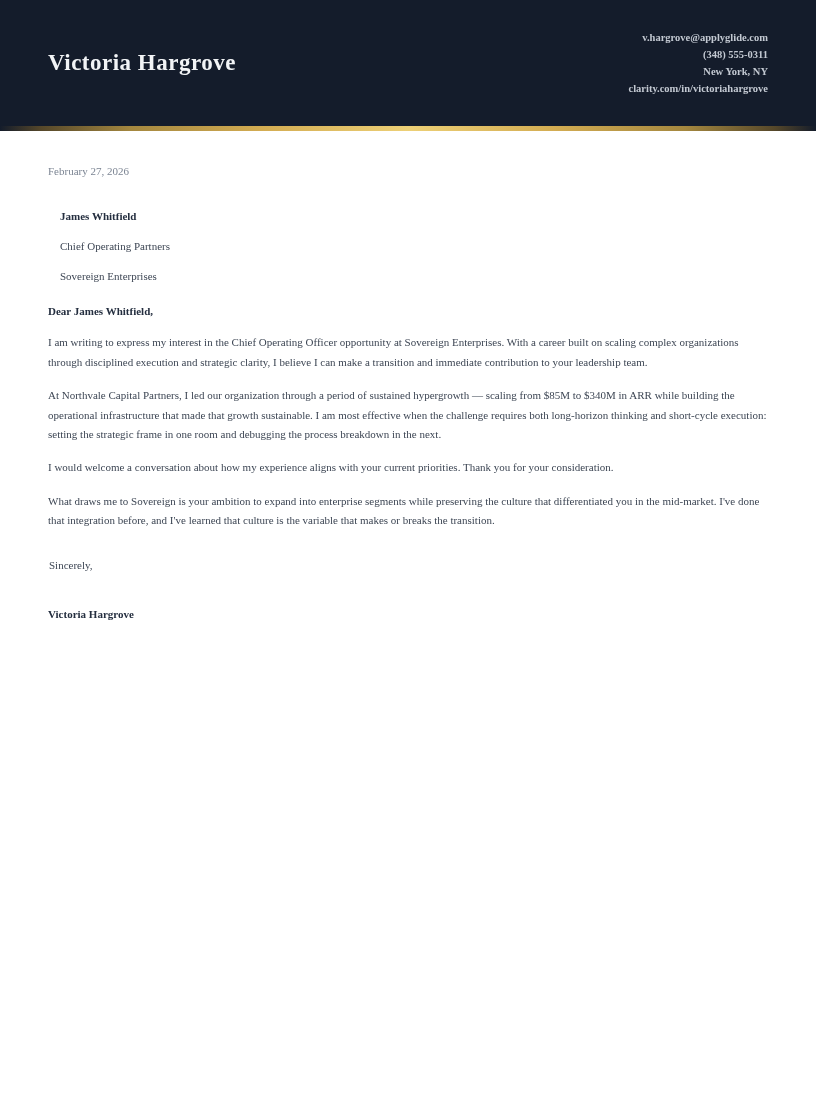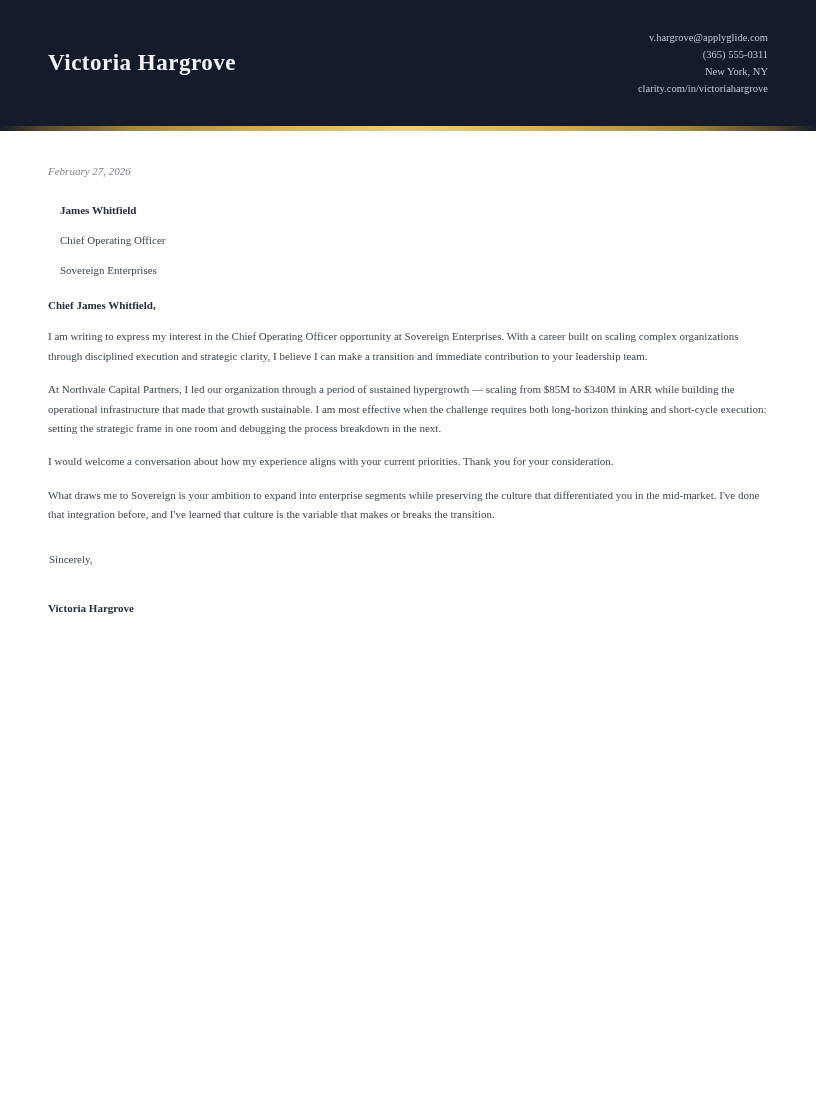--- a/index.html
+++ b/index.html
@@ -32,20 +32,21 @@
     font-size: 23px;
     font-weight: bold;
     letter-spacing: 0.5px;
     color: #f2f4f6;
   }
   .contact {
     text-align: right;
     font-size: 10.5px;
     line-height: 17px;
     color: #c3c9d2;
+    font-weight: bold;
   }
   .accent-bar {
     height: 5px;
     background: linear-gradient(90deg,
       #141c2b 0%,
       #55472a 5%,
       #a4873f 16%,
       #d3ac52 32%,
       #edd077 50%,
       #d3ac52 68%,
@@ -53,22 +54,21 @@
       #55472a 95%,
       #141c2b 100%);
   }
   .letter-body {
     padding: 33px 48px 0 48px;
     font-size: 11px;
     line-height: 19.4px;
     color: #3d4654;
   }
   .date {
-    margin: 0 0 22px 0;
-    font-style: italic;
+    margin: 0 0 28px 0;
     font-size: 11px;
     line-height: 15px;
     color: #7c8593;
   }
   .recipient { margin: 0 0 17px 0; }
   .recipient p {
     margin: 12px;
     line-height: 18px;
   }
   .bold {
@@ -82,38 +82,38 @@
 </style>
 </head>
 <body>
 
 <div class="page">
 
   <header class="header">
     <h1 class="sender-name">Victoria Hargrove</h1>
     <div class="contact">
       <div class="contact-line">v.hargrove@applyglide.com</div>
-      <div class="contact-line">(365) 555-0311</div>
+      <div class="contact-line">(348) 555-0311</div>
       <div class="contact-line">New York, NY</div>
       <div class="contact-line">clarity.com/in/victoriahargrove</div>
     </div>
   </header>
 
   <div class="accent-bar"></div>
 
   <main class="letter-body">
     <p class="date">February 27, 2026</p>
 
     <div class="recipient">
       <p class="bold">James Whitfield</p>
-      <p>Chief Operating Officer</p>
+      <p>Chief Operating Partners</p>
       <p>Sovereign Enterprises</p>
     </div>
 
-    <p class="salutation bold">Chief James Whitfield,</p>
+    <p class="salutation bold">Dear James Whitfield,</p>
 
     <p class="para">I am writing to express my interest in the Chief Operating Officer opportunity at Sovereign Enterprises. With a career built on scaling complex organizations through disciplined execution and strategic clarity, I believe I can make a transition and immediate contribution to your leadership team.</p>
     <p class="para">At Northvale Capital Partners, I led our organization through a period of sustained hypergrowth — scaling from $85M to $340M in ARR while building the operational infrastructure that made that growth sustainable. I am most effective when the challenge requires both long-horizon thinking and short-cycle execution: setting the strategic frame in one room and debugging the process breakdown in the next.</p>
     <p class="para">I would welcome a conversation about how my experience aligns with your current priorities. Thank you for your consideration.</p>
     <p class="para">What draws me to Sovereign is your ambition to expand into enterprise segments while preserving the culture that differentiated you in the mid-market. I've done that integration before, and I've learned that culture is the variable that makes or breaks the transition.</p>
 
     <p class="closing">Sincerely,</p>
 
     <p class="signature bold">Victoria Hargrove</p>
   </main>

